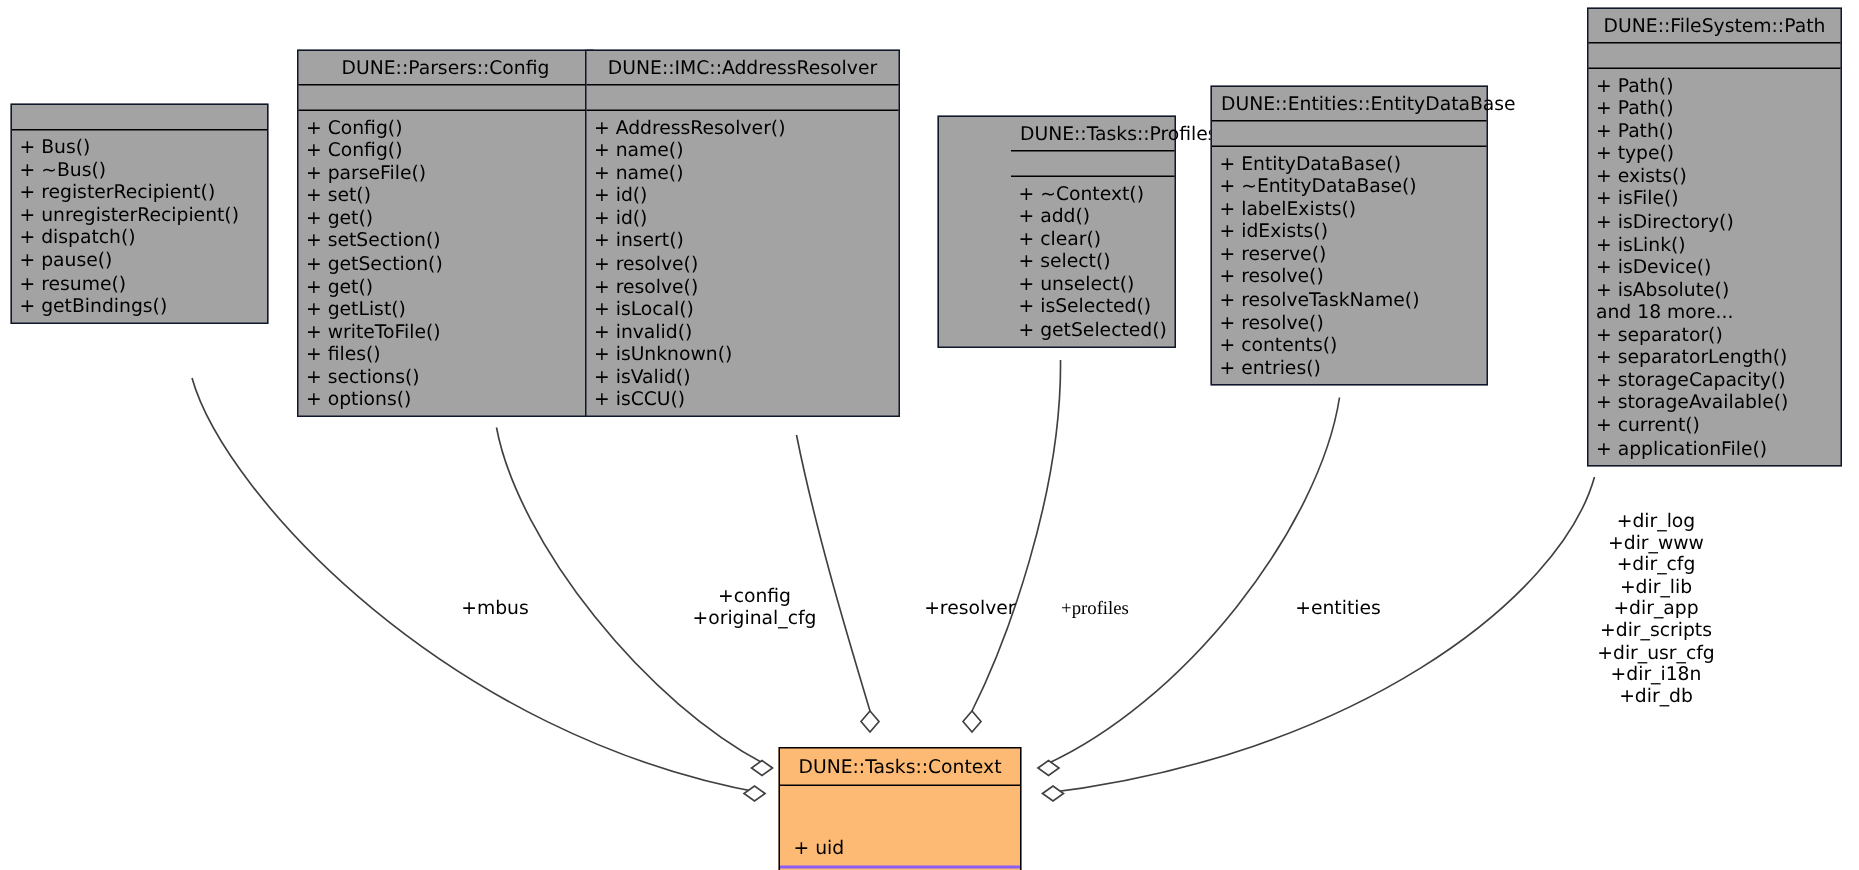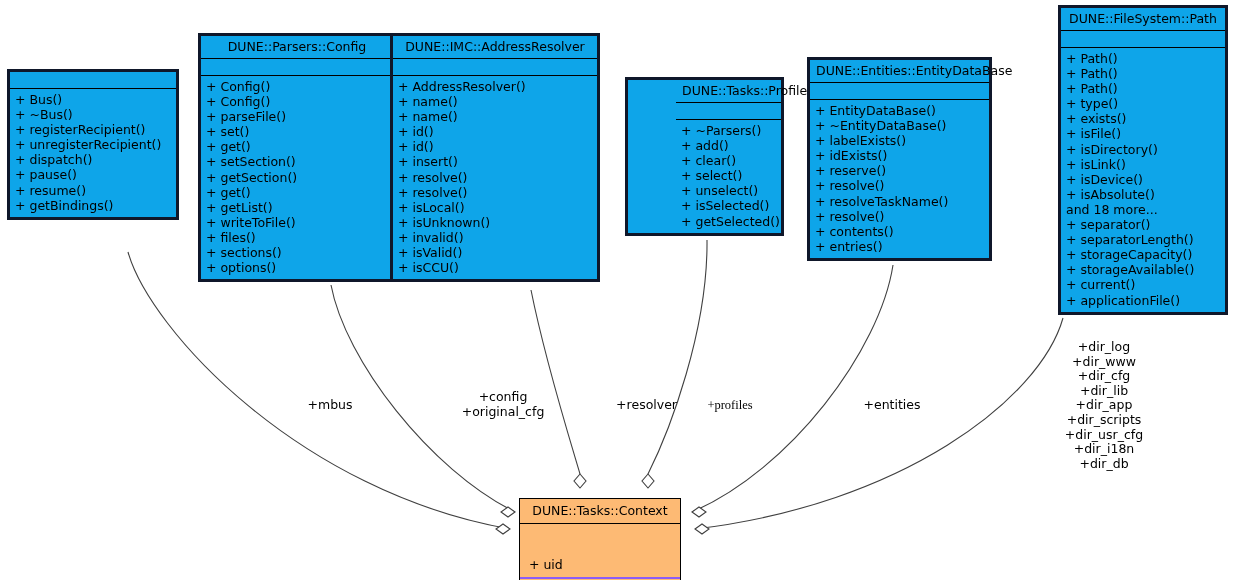--- a/index.html
+++ b/index.html
@@ -1,21 +1,21 @@
 <!DOCTYPE html>
 <html><head>
 <meta charset="utf-8">
 <title>UML Collaboration Diagram</title>
 <style>
   html,body{margin:0;padding:0;background:#ffffff;}
   body{font-family:"DejaVu Sans","Liberation Sans",sans-serif;}
   #canvas{position:relative;width:1239px;height:580px;background:#ffffff;overflow:hidden;}
   svg#edges{position:absolute;left:0;top:0;width:1239px;height:580px;pointer-events:none;}
 
-  .uml-box{position:absolute;box-sizing:border-box;border:3px solid #0f172a;background:#0ea5e9;}
+  .uml-box{position:absolute;box-sizing:border-box;border:1px solid #0f172a;background:#a3a3a3;}
   .uml-box .title{
       box-sizing:border-box;border-bottom:1px solid #000;
       text-align:center;font-size:12.5px;color:#000;
       padding:4px 6px 5px 6px;line-height:13px;white-space:nowrap;
   }
   .uml-box .attrs{
       box-sizing:border-box;border-bottom:1px solid #000;
       min-height:17px;padding:2px 5px;font-size:12.5px;line-height:15px;color:#000;
   }
   .uml-box .ops{box-sizing:border-box;padding:3px 5px 4px 5px;font-size:12.5px;line-height:15.1px;color:#000;}
@@ -103,32 +103,32 @@
     <div class="ops">
       <div>+ AddressResolver()</div>
       <div>+ name()</div>
       <div>+ name()</div>
       <div>+ id()</div>
       <div>+ id()</div>
       <div>+ insert()</div>
       <div>+ resolve()</div>
       <div>+ resolve()</div>
       <div>+ isLocal()</div>
+      <div>+ invalid()</div>
       <div>+ isUnknown()</div>
-      <div>+ invalid()</div>
       <div>+ isValid()</div>
       <div>+ isCCU()</div>
     </div>
   </div>
 
   <div class="uml-box" style="left:625px;top:77px;width:159px;padding-left:48px;">
     <div class="title">DUNE::Tasks::Profiles</div>
     <div class="attrs"></div>
     <div class="ops">
-      <div>+ ~Parsers()</div>
+      <div>+ ~Context()</div>
       <div>+ add()</div>
       <div>+ clear()</div>
       <div>+ select()</div>
       <div>+ unselect()</div>
       <div>+ isSelected()</div>
       <div>+ getSelected()</div>
     </div>
   </div>
 
   <div class="uml-box" style="left:807px;top:57px;width:185px;">

